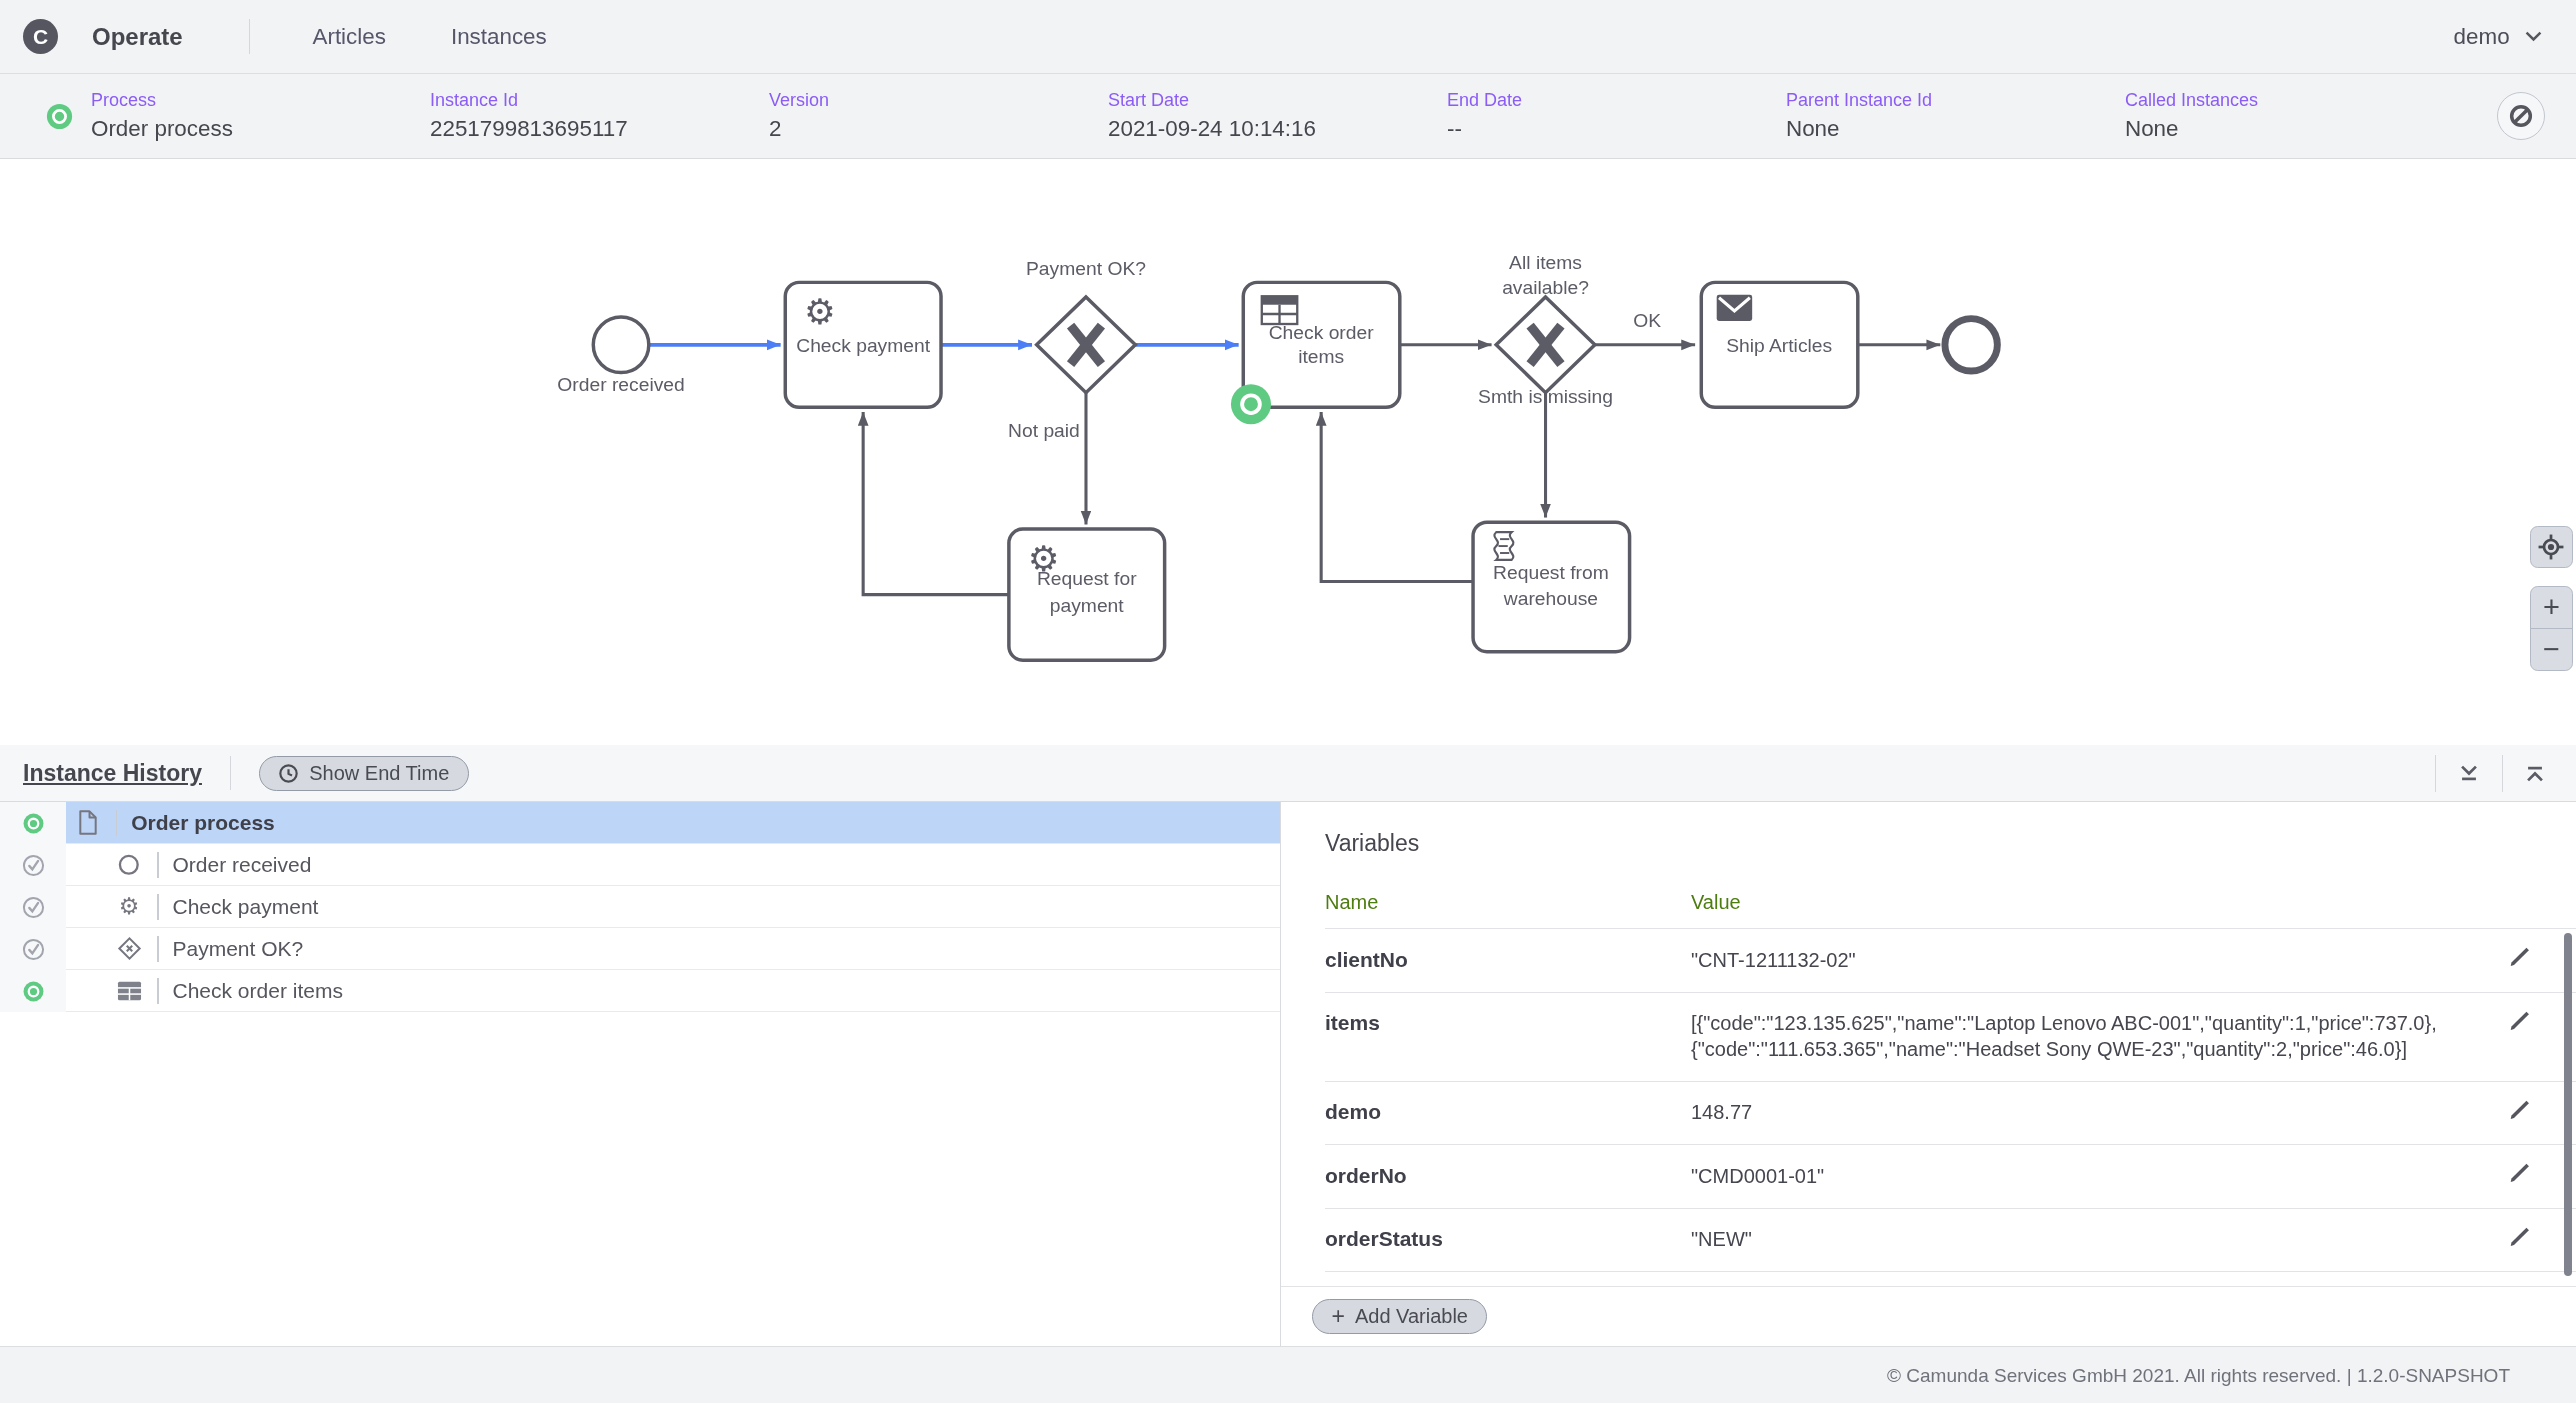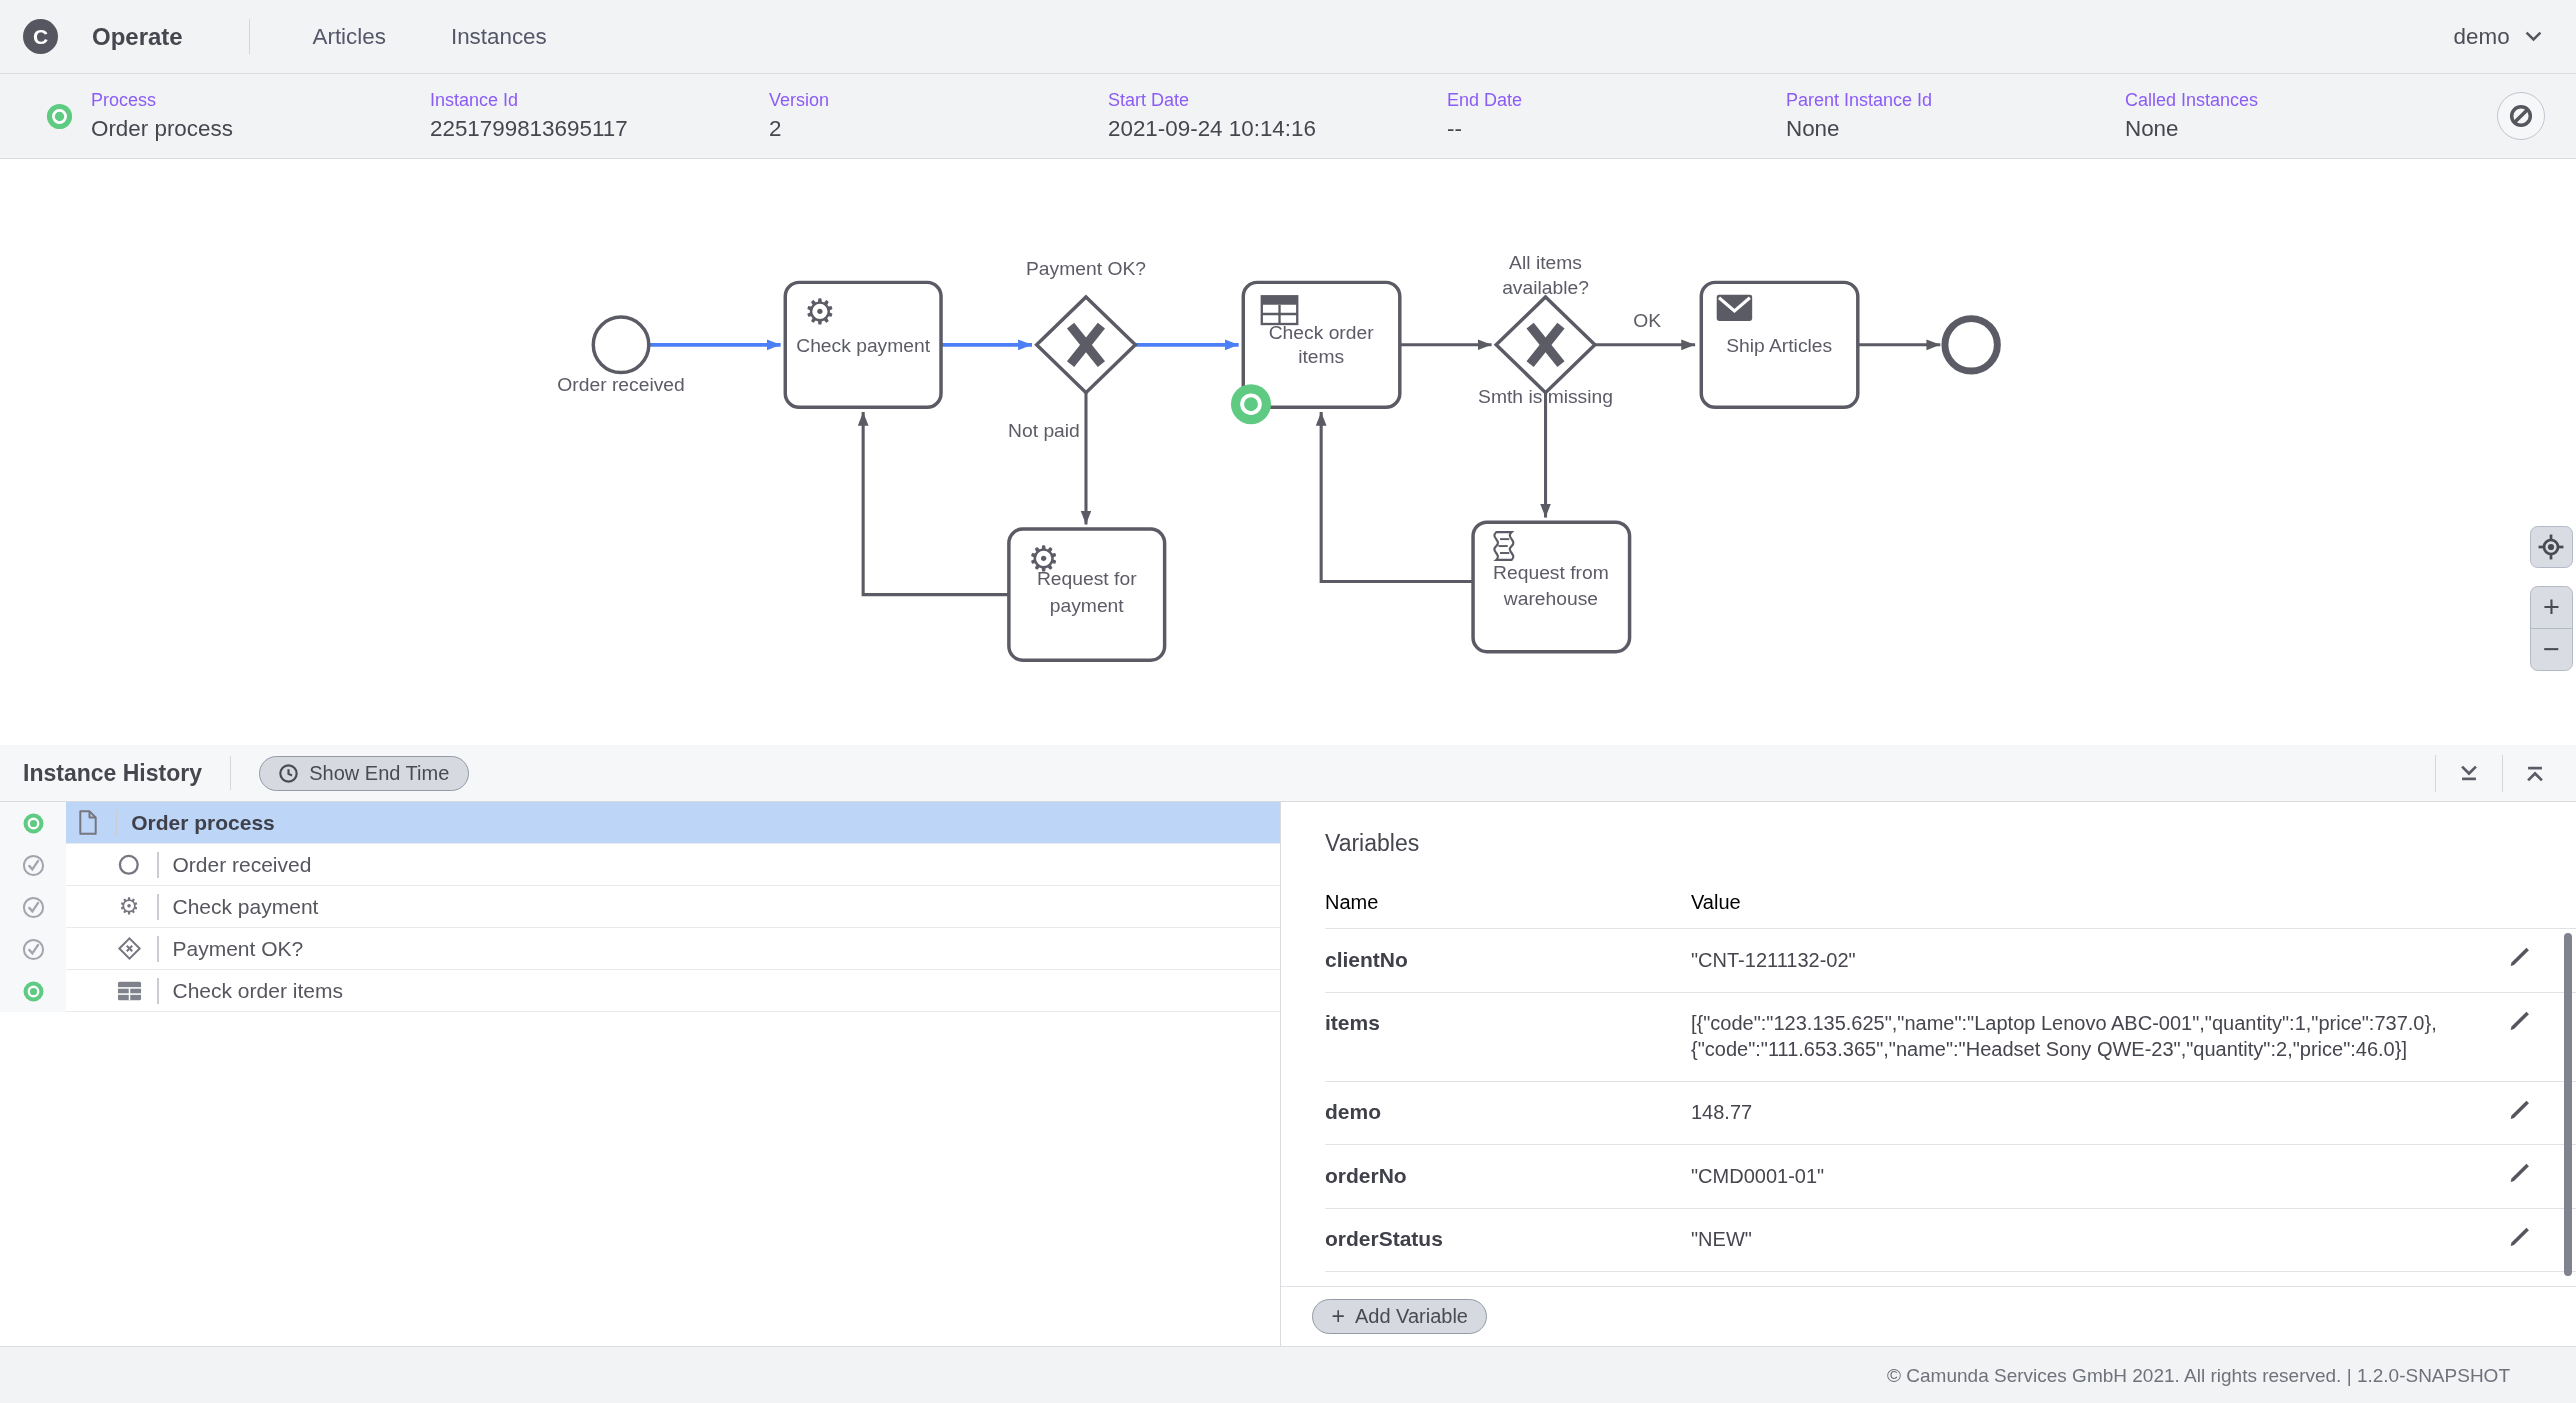--- a/index.html
+++ b/index.html
@@ -62,21 +62,21 @@
     flex: 1; display: flex; align-items: center; justify-content: center;
     font-size: 29px; color: #4a4b52; background: none; border: none; line-height: 1;
   }
   .dg-zbtn + .dg-zbtn { border-top: 1.5px solid #b4bac5; }
 
   
   .hist-bar {
     height: 57px; background: #f6f7f9; border-bottom: 0.8px solid #d9dbdf;
     display: flex; align-items: center; padding-left: 23px;
   }
-  .hb-title { font-size: 23px; font-weight: bold; color: #45464e; }
+  .hb-title { font-size: 23px; font-weight: bold; color: #45464e; text-decoration: underline; }
   .hb-div { width: 0.8px; height: 34px; background: #d5d7dc; margin: 0 28px; }
   .pill {
     height: 35px; border-radius: 18.5px; background: #d6d9e0; border: 1.5px solid #949ba7;
     display: inline-flex; align-items: center; gap: 10px; padding: 0 18.5px;
     font-size: 20px; color: #4a4b52;
   }
   .hb-right { margin-left: auto; display: flex; align-items: center; margin-right: 7.7px; }
   .hb-sep { width: 0.8px; height: 37px; background: #d5d7dc; }
   .hb-icon { width: 66px; background: none; border: none; display: flex; justify-content: center; align-items: center; }
 
@@ -99,21 +99,21 @@
   .hlabel { font-size: 21px; color: #55565e; }
   .hlabel.bold { font-weight: bold; color: #3f4049; }
   .shape-ic { display: flex; align-items: center; justify-content: center; width: 28px; }
   .gear-small { font-size: 23px; color: #75767f; line-height: 1; }
 
   
   .vars { flex: 1; border-left: 0.8px solid #d9dbdf; position: relative; padding-left: 44px; background: #fff; }
   .v-title { padding-top: 28px; font-size: 23px; font-weight: 500; color: #45464e; }
   .v-head {
     margin-top: 34px; padding-bottom: 14px; border-bottom: 0.8px solid #e1e3e7;
-    display: flex; font-size: 20px; color: #000000; padding-right: 93px;
+    display: flex; font-size: 20px; color: #4d7c0f; padding-right: 93px;
   }
   .v-name-h { width: 366px; flex-shrink: 0; }
   .v-row {
     display: flex; border-bottom: 0.8px solid #e1e3e7; position: relative;
     padding: 18.5px 93px 18.5px 0; align-items: flex-start;
   }
   .v-name { width: 366px; flex-shrink: 0; font-size: 21px; font-weight: bold; color: #3f4049; line-height: 23px; }
   .v-value { flex: 1; max-width: 771px; font-size: 20px; color: #45464e; line-height: 25.5px; overflow-wrap: anywhere; }
   .edit-btn { position: absolute; right: 45px; top: 17px; width: 23px; height: 23px; background: none; border: none; padding: 0; }
   .v-footer {

